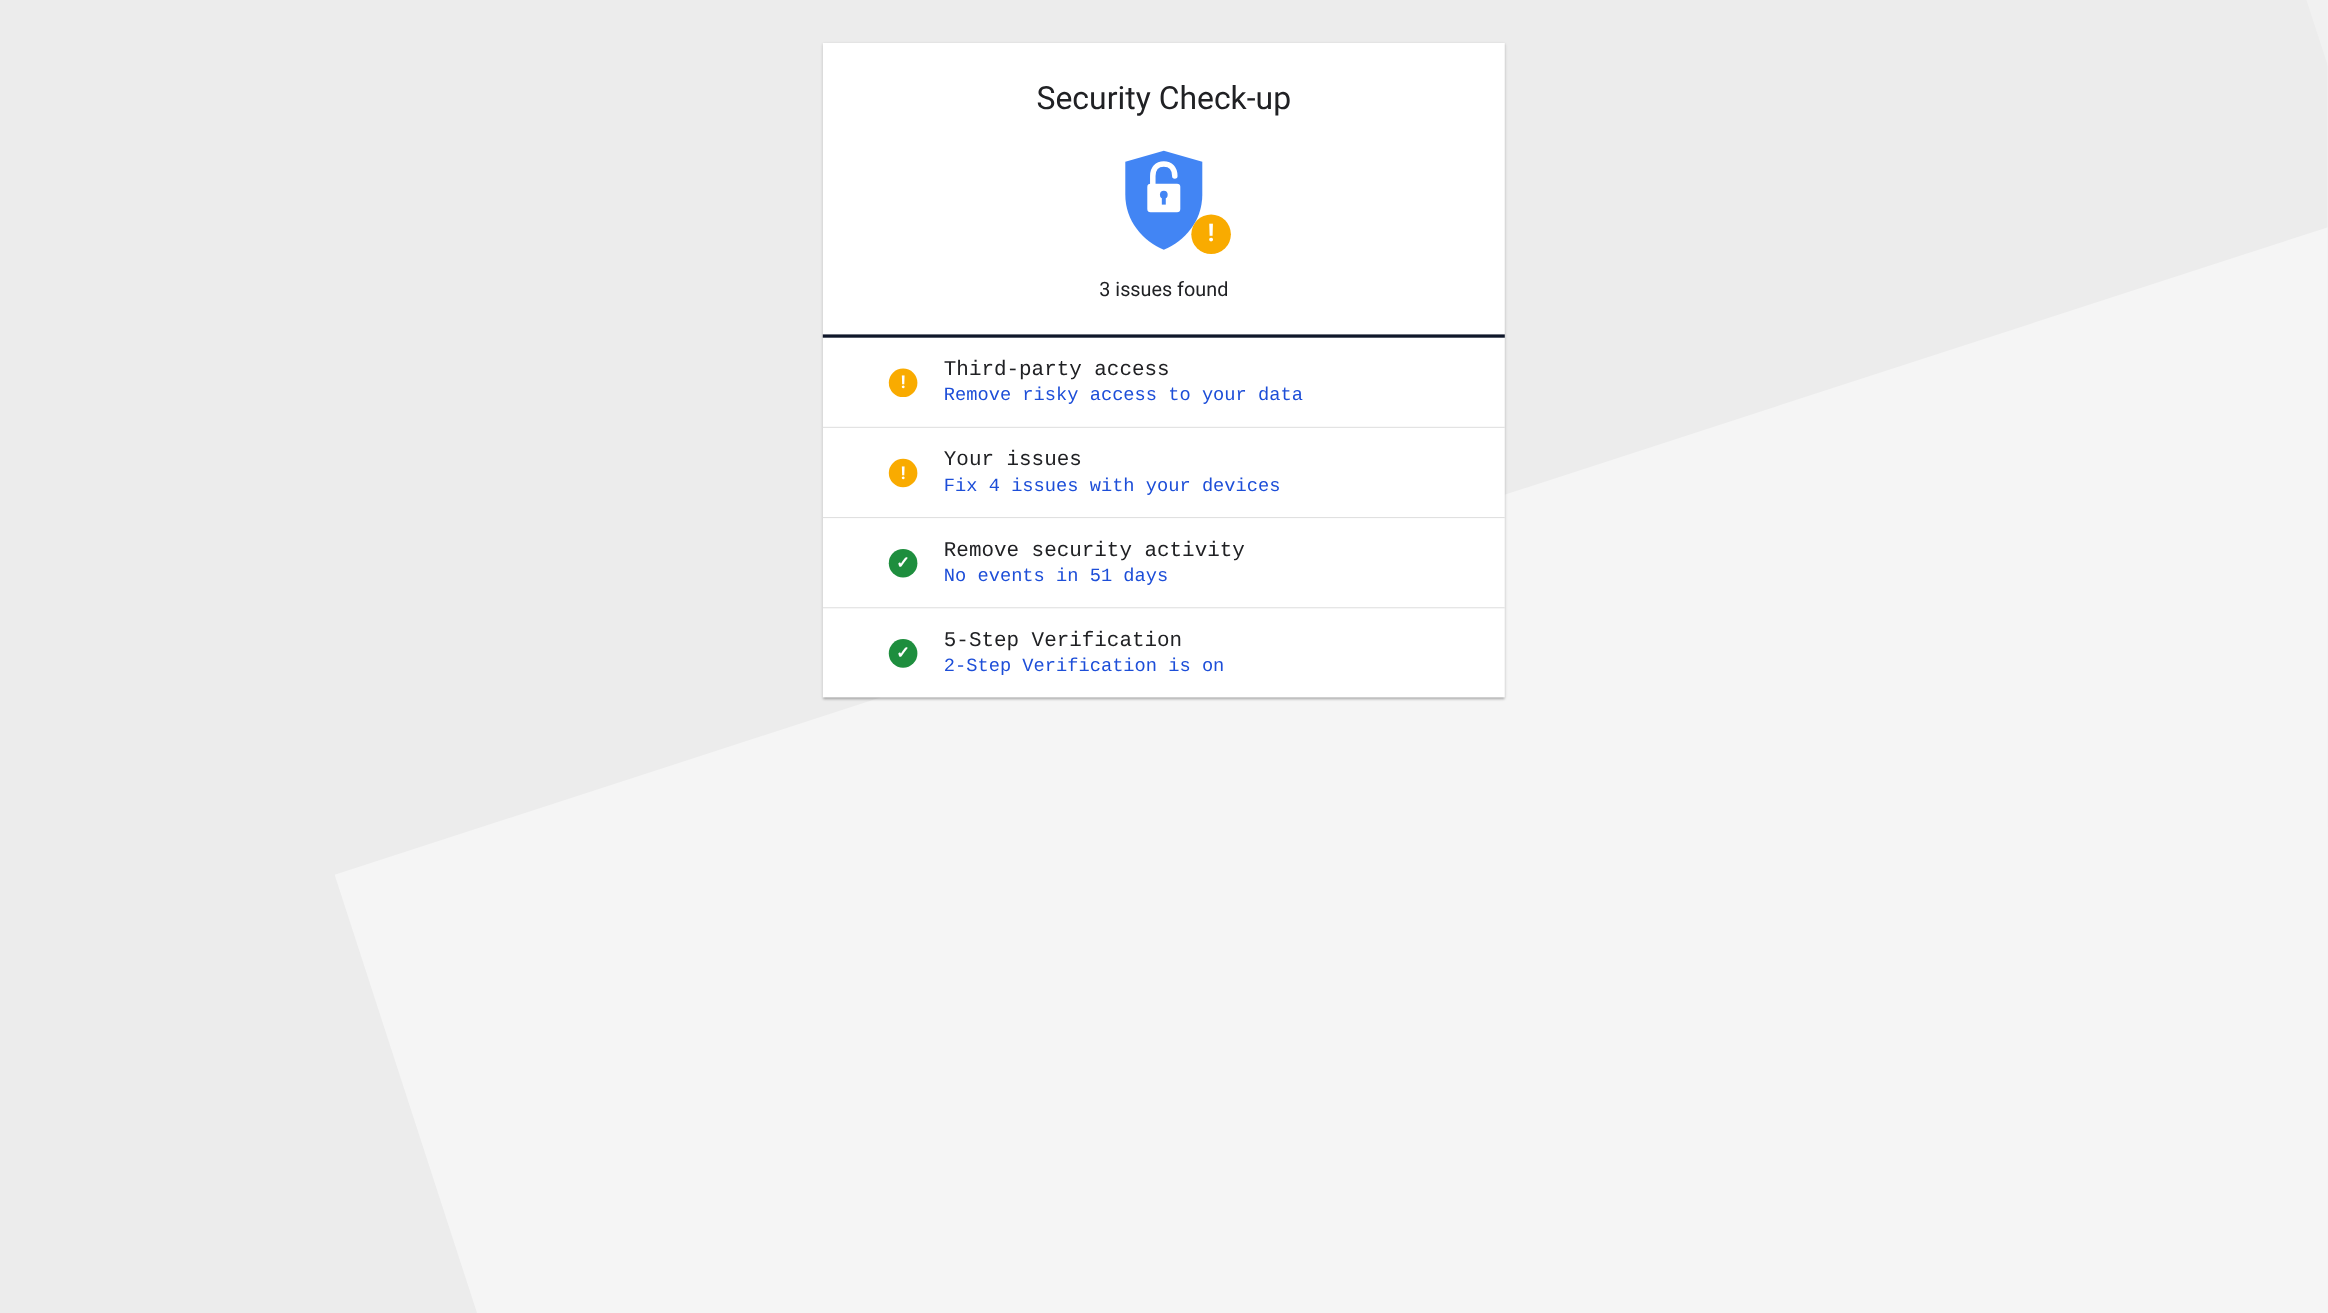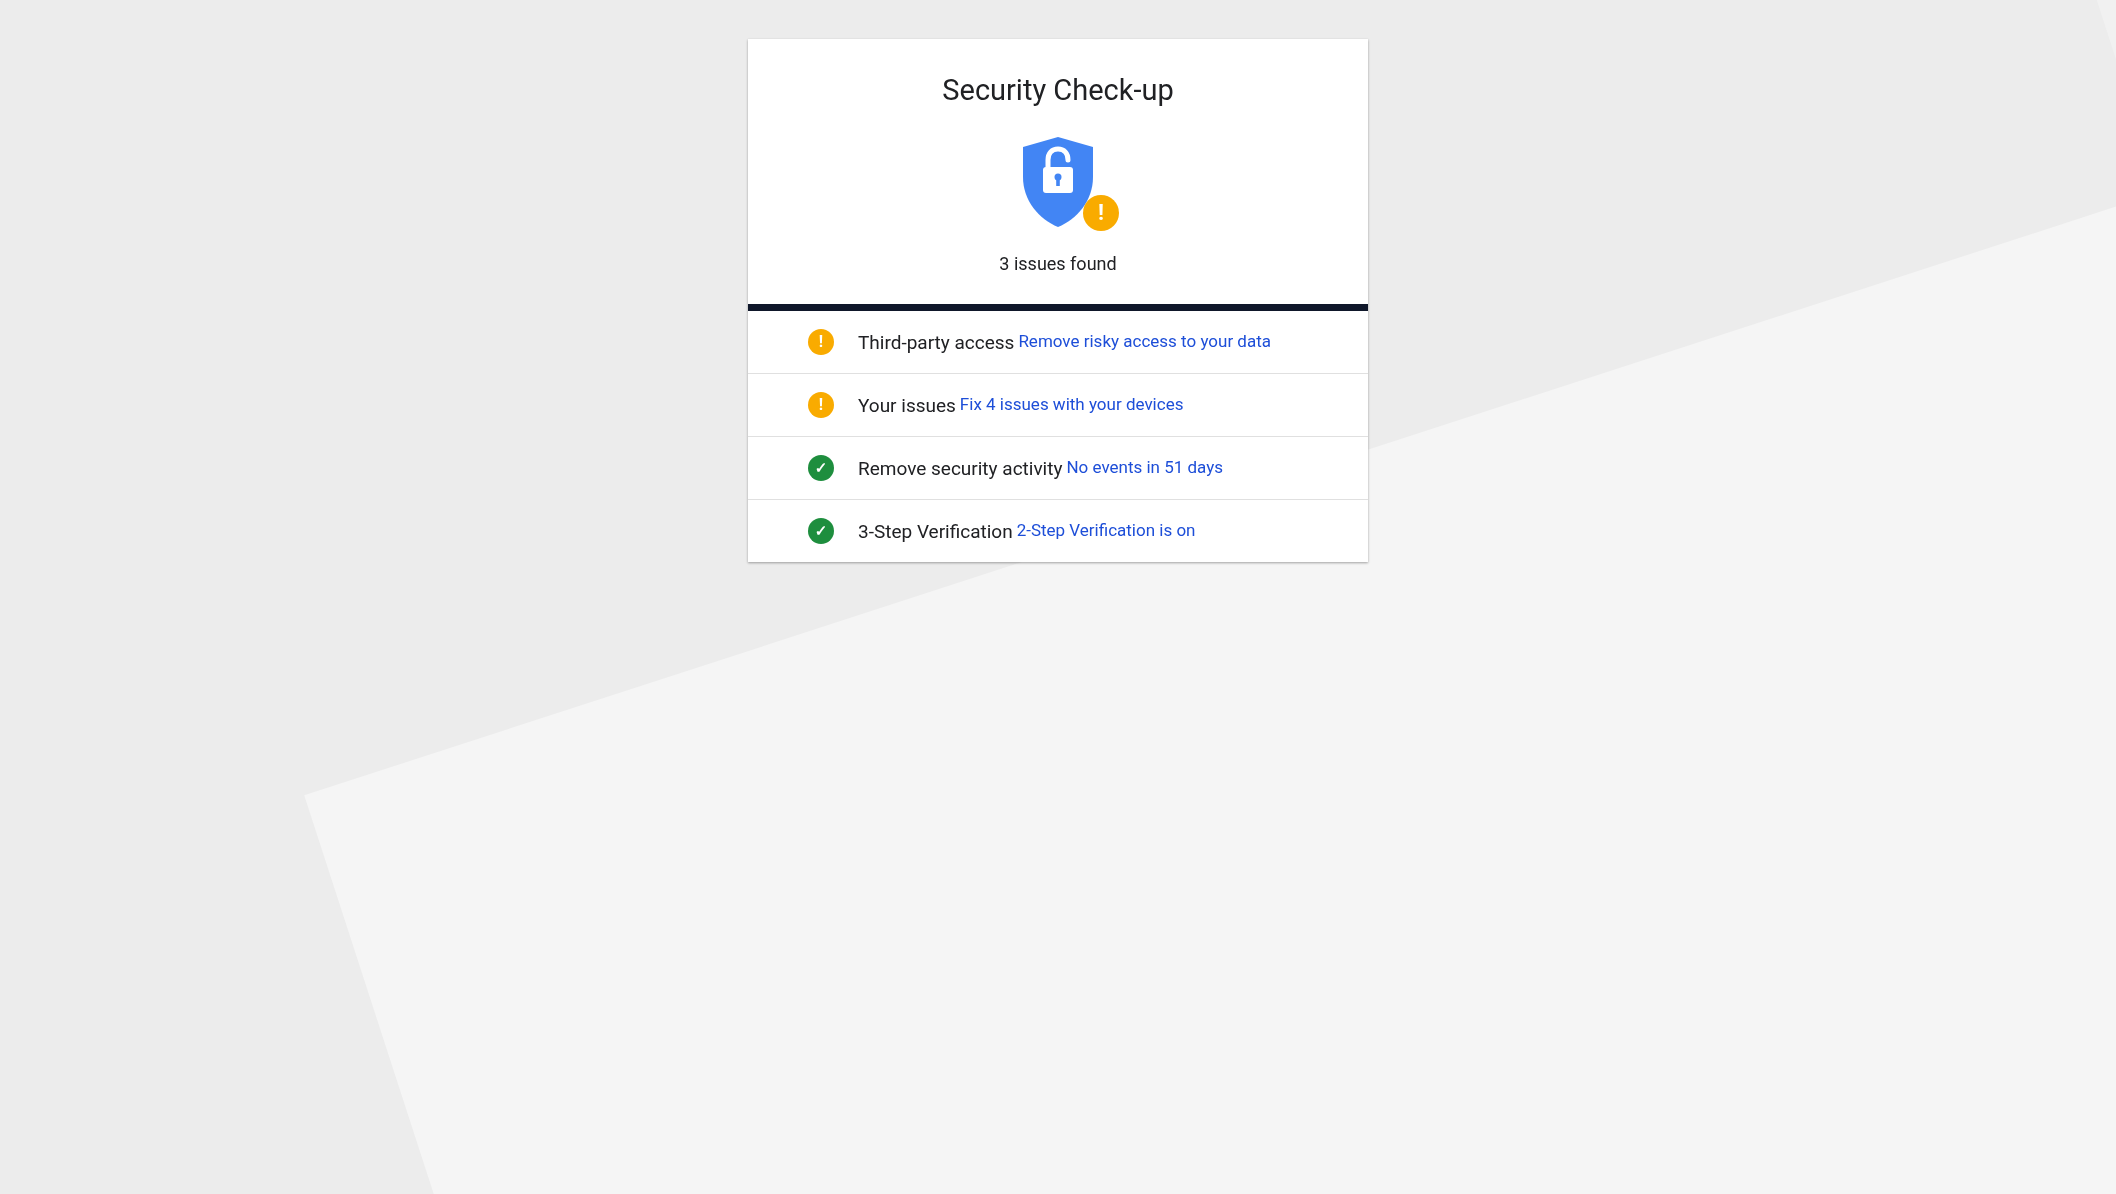--- a/index.html
+++ b/index.html
@@ -47,21 +47,21 @@
       transform: translateX(-50%);
       width: 620px;
       background: #ffffff;
       box-shadow: 0 1px 3px rgba(0,0,0,0.12), 0 1px 2px rgba(0,0,0,0.24);
       z-index: 1;
     }
     
     .card-header {
       padding: 34px 24px 30px 24px;
       text-align: center;
-      border-bottom: 7px solid #0f172a;
+      border-bottom: 3px solid #0f172a;
     }
     
     .card-title {
       font-size: 29px;
       font-weight: 400;
       color: #202124;
       margin-bottom: 28px;
     }
     
     .shield-container {
@@ -147,21 +147,23 @@
       font-weight: 700;
       line-height: 1;
     }
     
     .status-icon.ok .glyph {
       font-size: 15px;
     }
     
     .item-text {
       display: flex;
+      flex-direction: column;
       gap: 4px;
+      font-family: Liberation Mono, monospace;
     }
     
     .item-title {
       font-size: 19px;
       font-weight: 400;
       color: #202124;
     }
     
     .item-subtitle {
       font-size: 17px;
@@ -229,17 +231,17 @@
       <div class="item-title">Remove security activity</div>
       <div class="item-subtitle">No events in 51 days</div>
     </div>
   </div>
 
   <div class="item-row">
     <div class="status-icon ok">
       <span class="glyph">✓</span>
     </div>
     <div class="item-text">
-      <div class="item-title">3-Step Verification</div>
+      <div class="item-title">5-Step Verification</div>
       <div class="item-subtitle">2-Step Verification is on</div>
     </div>
   </div>
 </div>
 
 </body></html>

